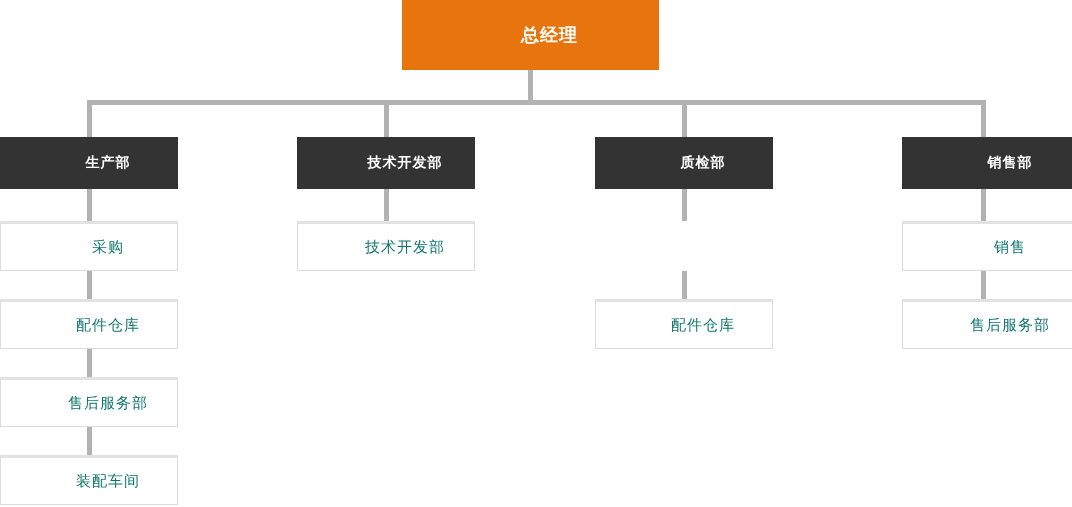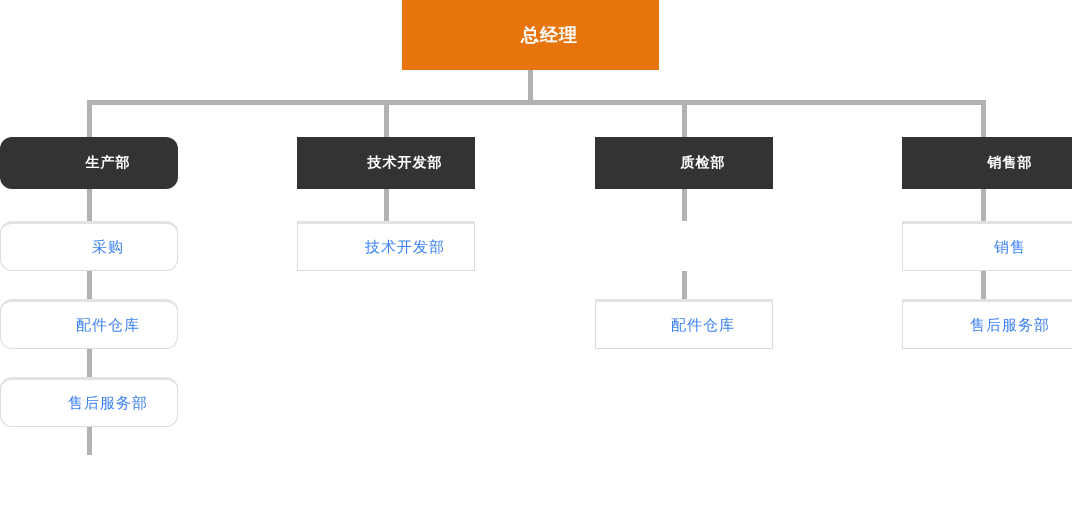--- a/index.html
+++ b/index.html
@@ -37,25 +37,25 @@
     color: #ffffff;
     font-size: 14px;
     font-weight: bold;
     letter-spacing: 1px;
   }
   .child-node {
     width: 178px; height: 50px;
     background: #ffffff;
     border: 1px solid #dcdcdc;
     border-top: 3px solid #e2e2e2;
-    color: #3b82f6;
+    color: #0f766e;
     font-size: 15px;
     letter-spacing: 1px;
   }
-  .c1 { left: 0; border-radius: 12px; }
+  .c1 { left: 0; }
   .c2 { left: 297px; }
   .c3 { left: 595px; }
   .c4 { left: 894px; margin-left: 8px; }
   .r1 { top: 221px; }
   .r2 { top: 299px; align-items: center; }
   .r3 { top: 377px; }
   .r4 { top: 455px; }
 </style>
 </head>
 <body>
@@ -101,20 +101,23 @@
 
   <div class="node child-node c1 r1">
     <span>采购</span>
   </div>
   <div class="node child-node c1 r2">
     <span>配件仓库</span>
   </div>
   <div class="node child-node c1 r3">
     <span>售后服务部</span>
   </div>
+  <div class="node child-node c1 r4">
+    <span>装配车间</span>
+  </div>
 
   <div class="node child-node c2 r1">
     <span>技术开发部</span>
   </div>
 
   <div class="node child-node c3 r2">
     <span>配件仓库</span>
   </div>
 
   <div class="node child-node c4 r1">

